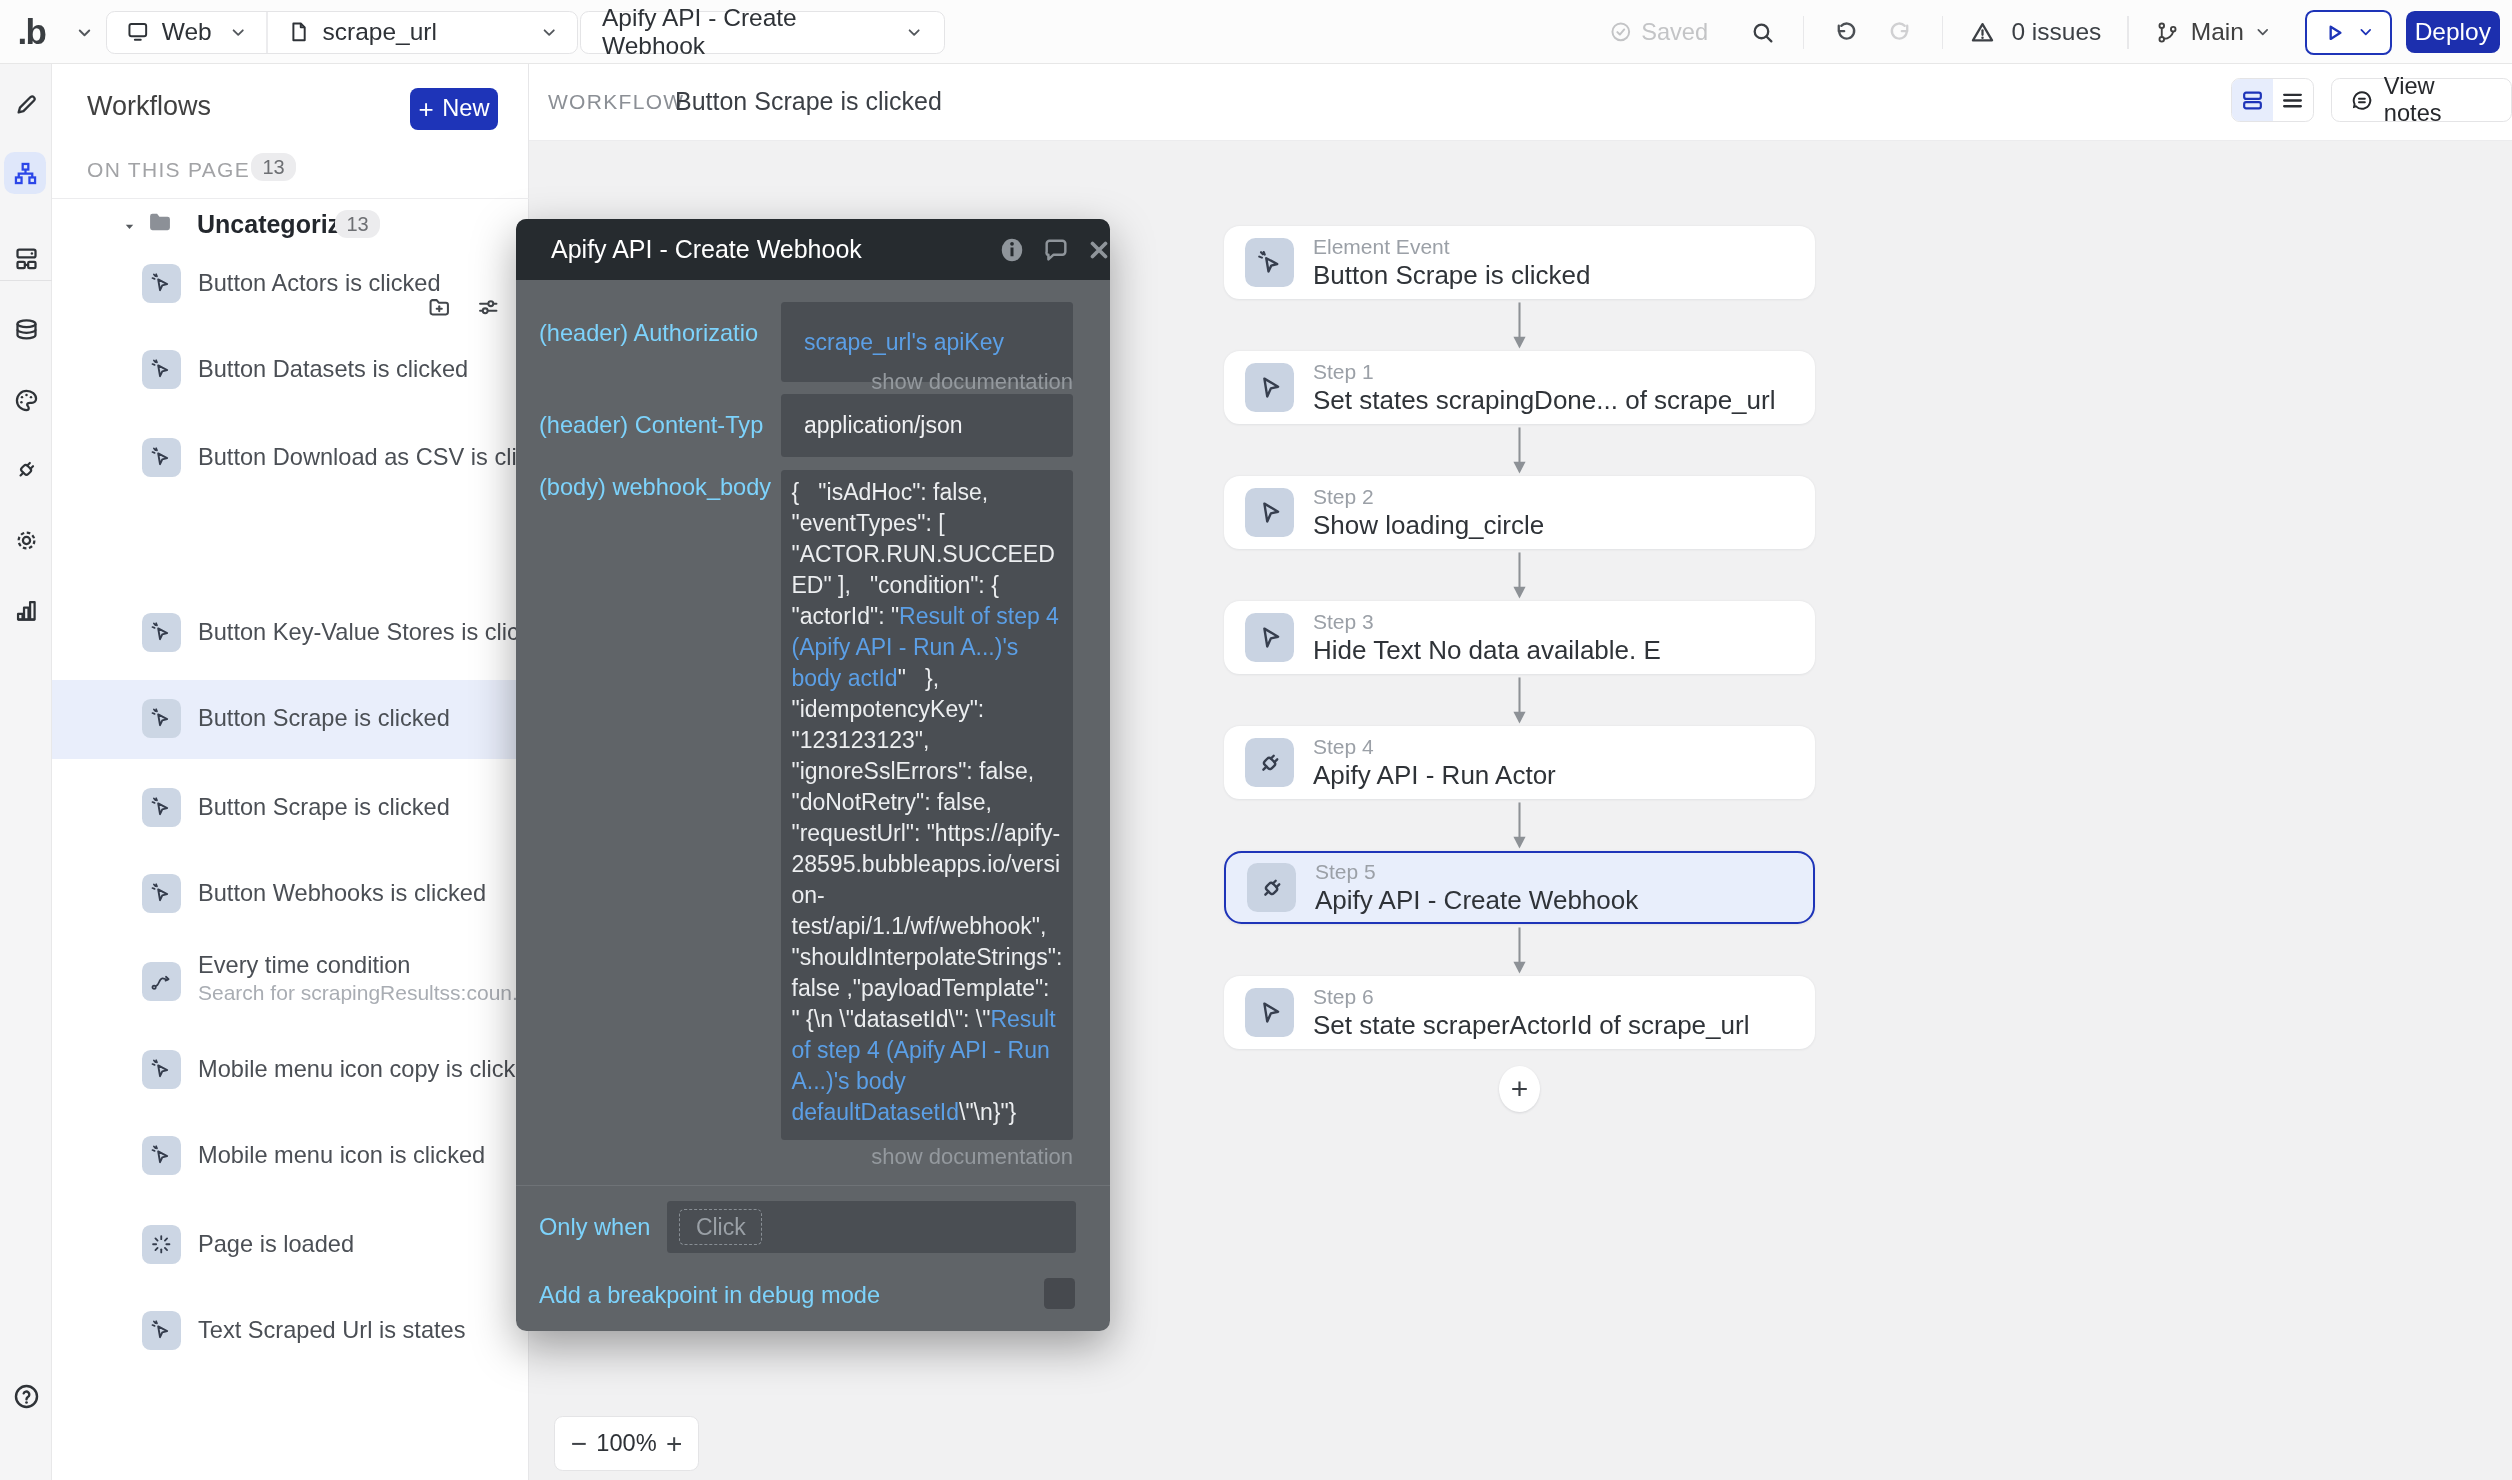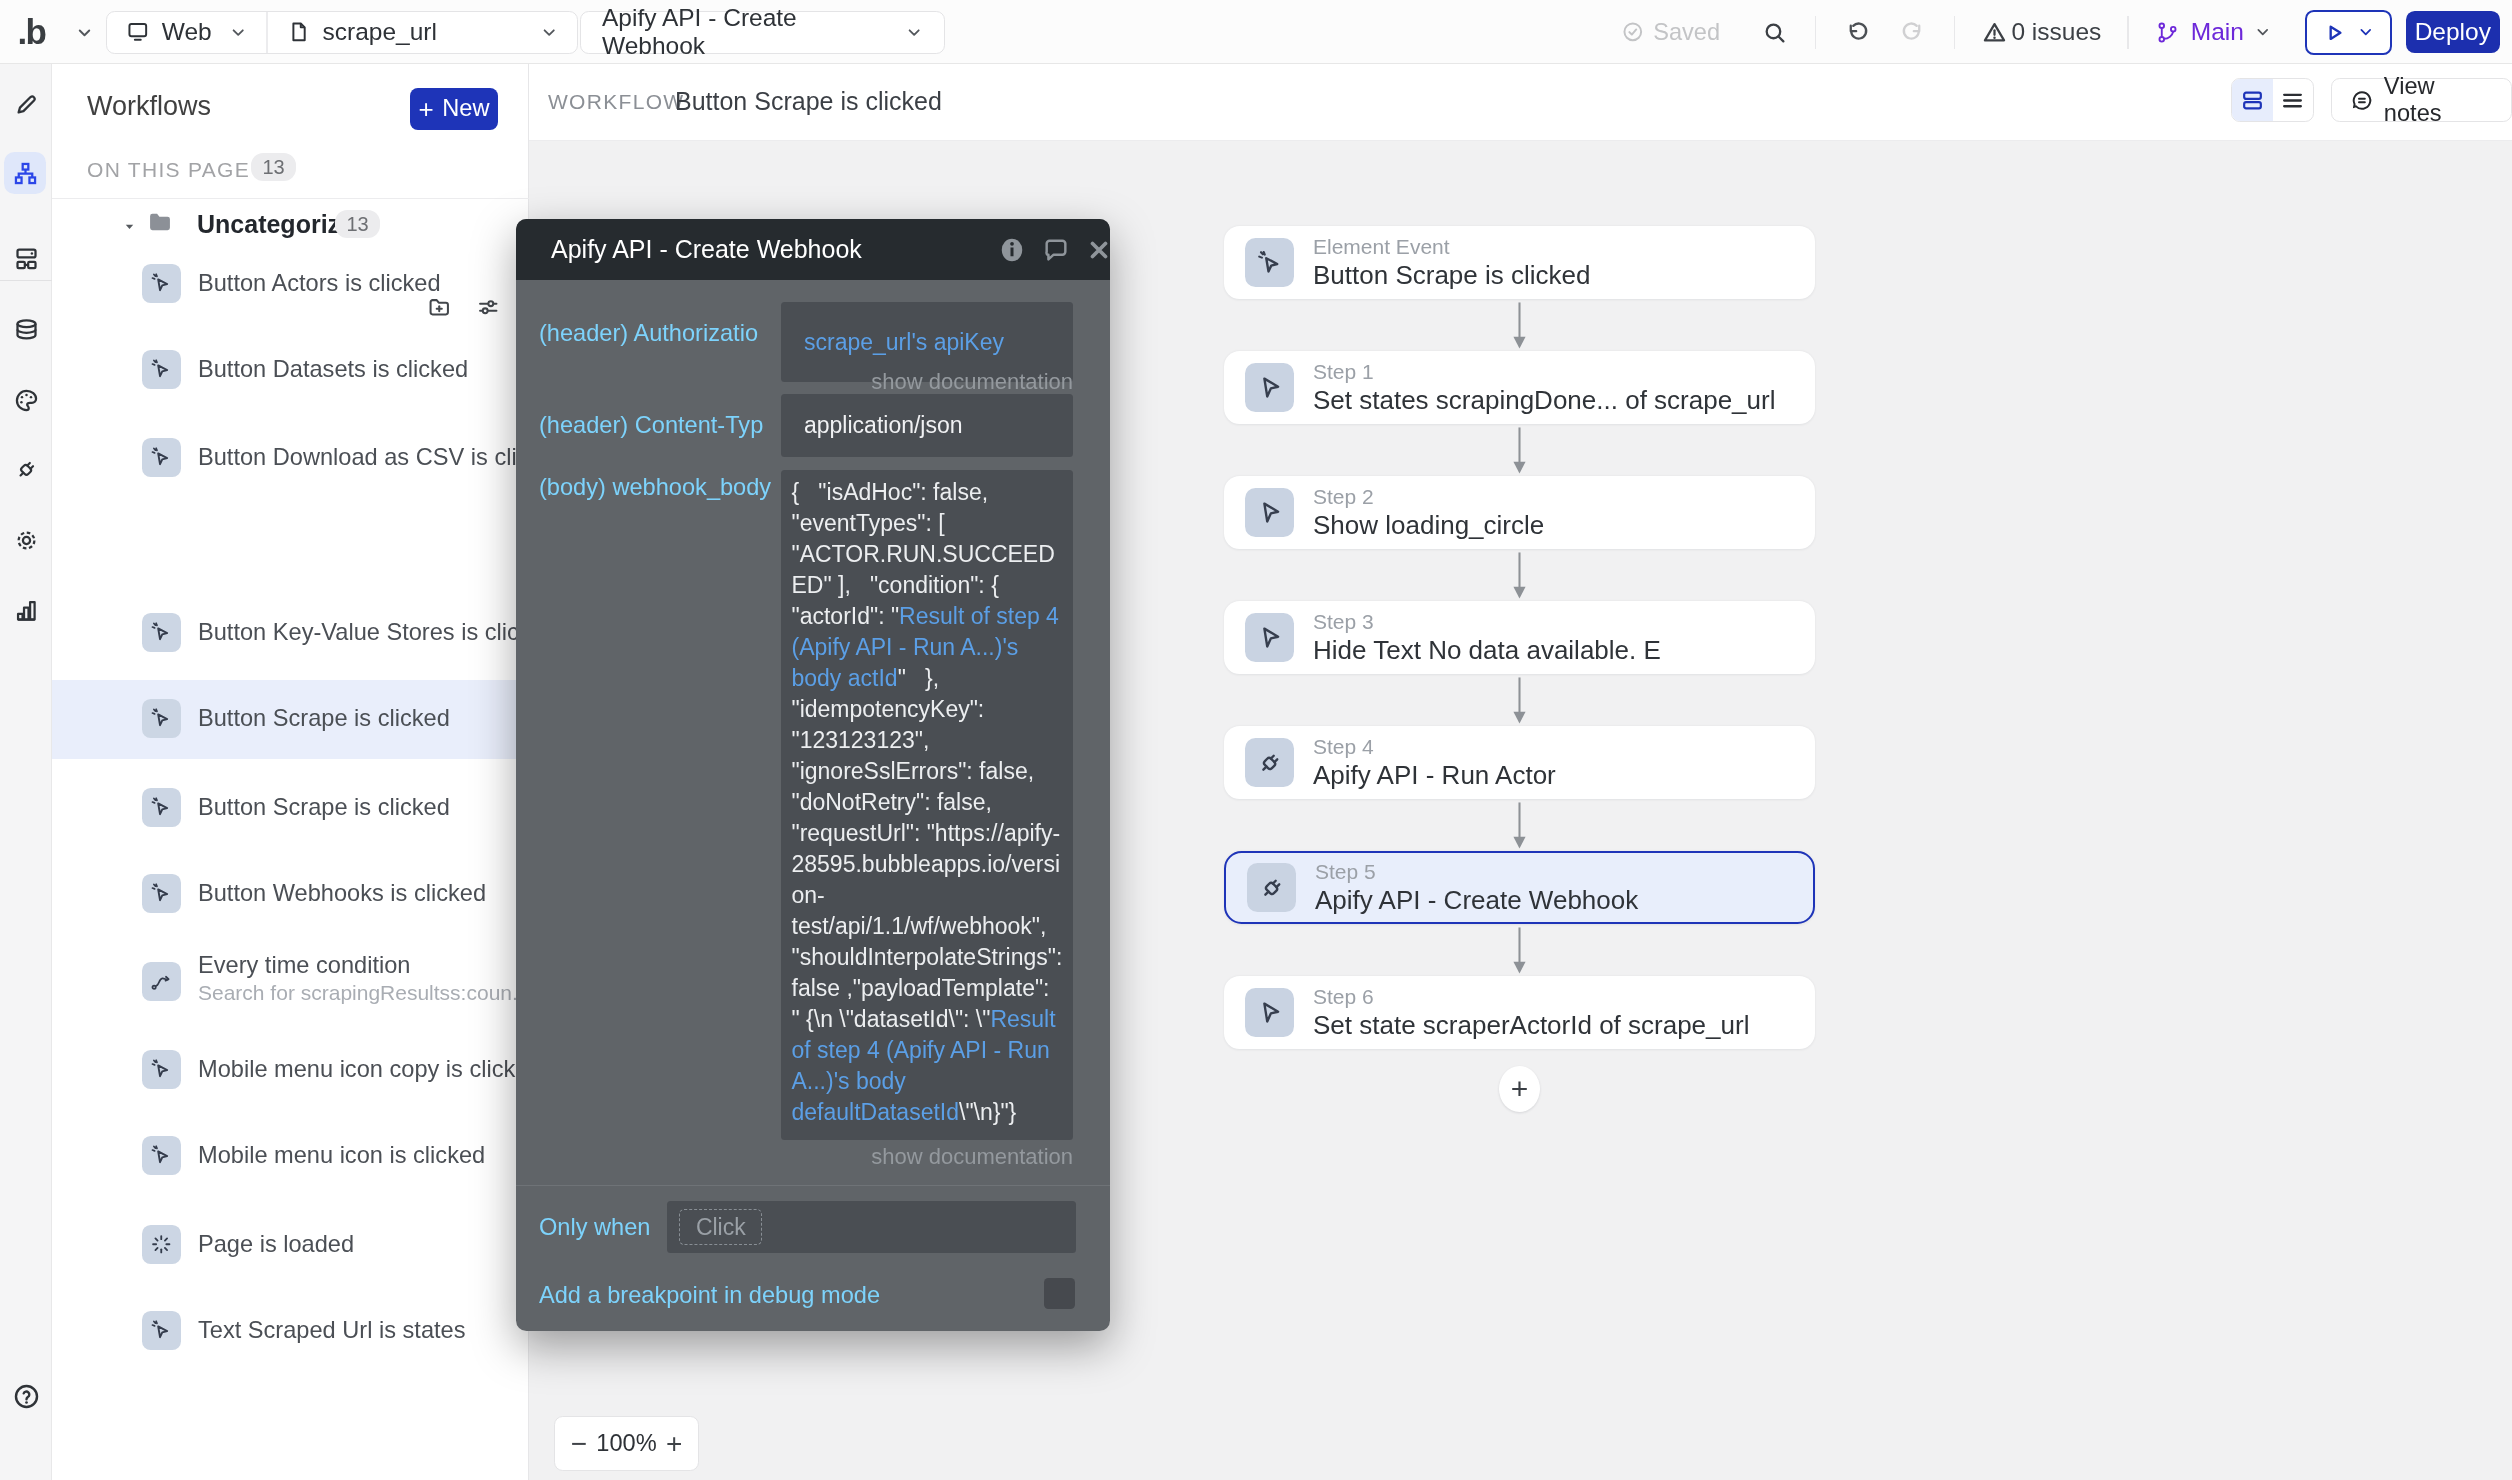--- a/index.html
+++ b/index.html
@@ -14,22 +14,22 @@
   .pill { position:absolute; top:10.5px; height:43px; background:#fff; border:1.7px solid #e4e4e6; border-radius:8.7px; display:flex; align-items:center; }
   .pill1 { left:106px; width:472px; }
   .pill2 { left:580px; width:365px; padding:0 21px; justify-content:space-between; }
   .pill-seg { display:flex; align-items:center; gap:12.2px; padding:0 19px; height:100%; }
   .pill-div { width:1.7px; height:100%; background:#ececee; }
   .pill-txt { font-size:24.5px; color:#2e3237; }
   .tb-right { position:absolute; right:0; top:0; height:64px; display:flex; align-items:center; }
   .saved { display:flex; align-items:center; gap:8.7px; color:#c3c4c6; font-size:23.6px; margin-right:26px; }
   .tb-ic { margin:0 15.7px; cursor:pointer; }
   .tb-div { width:1.7px; height:33px; background:#e8e8ea; margin:0 12.2px; }
-  .issues { display:flex; align-items:center; gap:3px; font-size:24.5px; color:#3c4045; margin:0 14px; }
-  .branch { display:flex; align-items:center; gap:10.5px; font-size:24.5px; color:#6d28d9; margin:0 14px; }
+  .issues { display:flex; align-items:center; gap:15px; font-size:24.5px; color:#3c4045; margin:0 14px; }
+  .branch { display:flex; align-items:center; gap:10.5px; font-size:24.5px; color:#404040; margin:0 14px; }
   .preview-btn { width:87px; height:45px; border:2.6px solid #1e34b8; border-radius:8.7px; background:#fff; display:flex; align-items:center; justify-content:center; gap:10.5px; margin:0 8.7px 0 19px; cursor:pointer; }
   .deploy-btn { width:94px; height:42px; border-radius:8.7px; background:#1c2fae; color:#fff; font-size:24.5px; display:flex; align-items:center; justify-content:center; margin:0 12.2px 0 5.2px; cursor:pointer; }
 
   
   .sidebar { position:absolute; left:0; top:64px; width:52px; height:1417px; background:#f5f5f6; border-right:0.9px solid #e8e8e9; z-index:20; }
   .sb-icon { position:absolute; left:0; width:52px; display:flex; justify-content:center; cursor:pointer; color:#2f3338; }
   .sb-active { position:absolute; left:4.4px; width:42px; height:42px; background:#dfe7fa; border-radius:10.5px; display:flex; align-items:center; justify-content:center; color:#2b46e8; cursor:pointer; }
   .sb-div { position:absolute; left:0; top:216px; width:52px; height:0.9px; background:#e1e1e3; }
 
   

